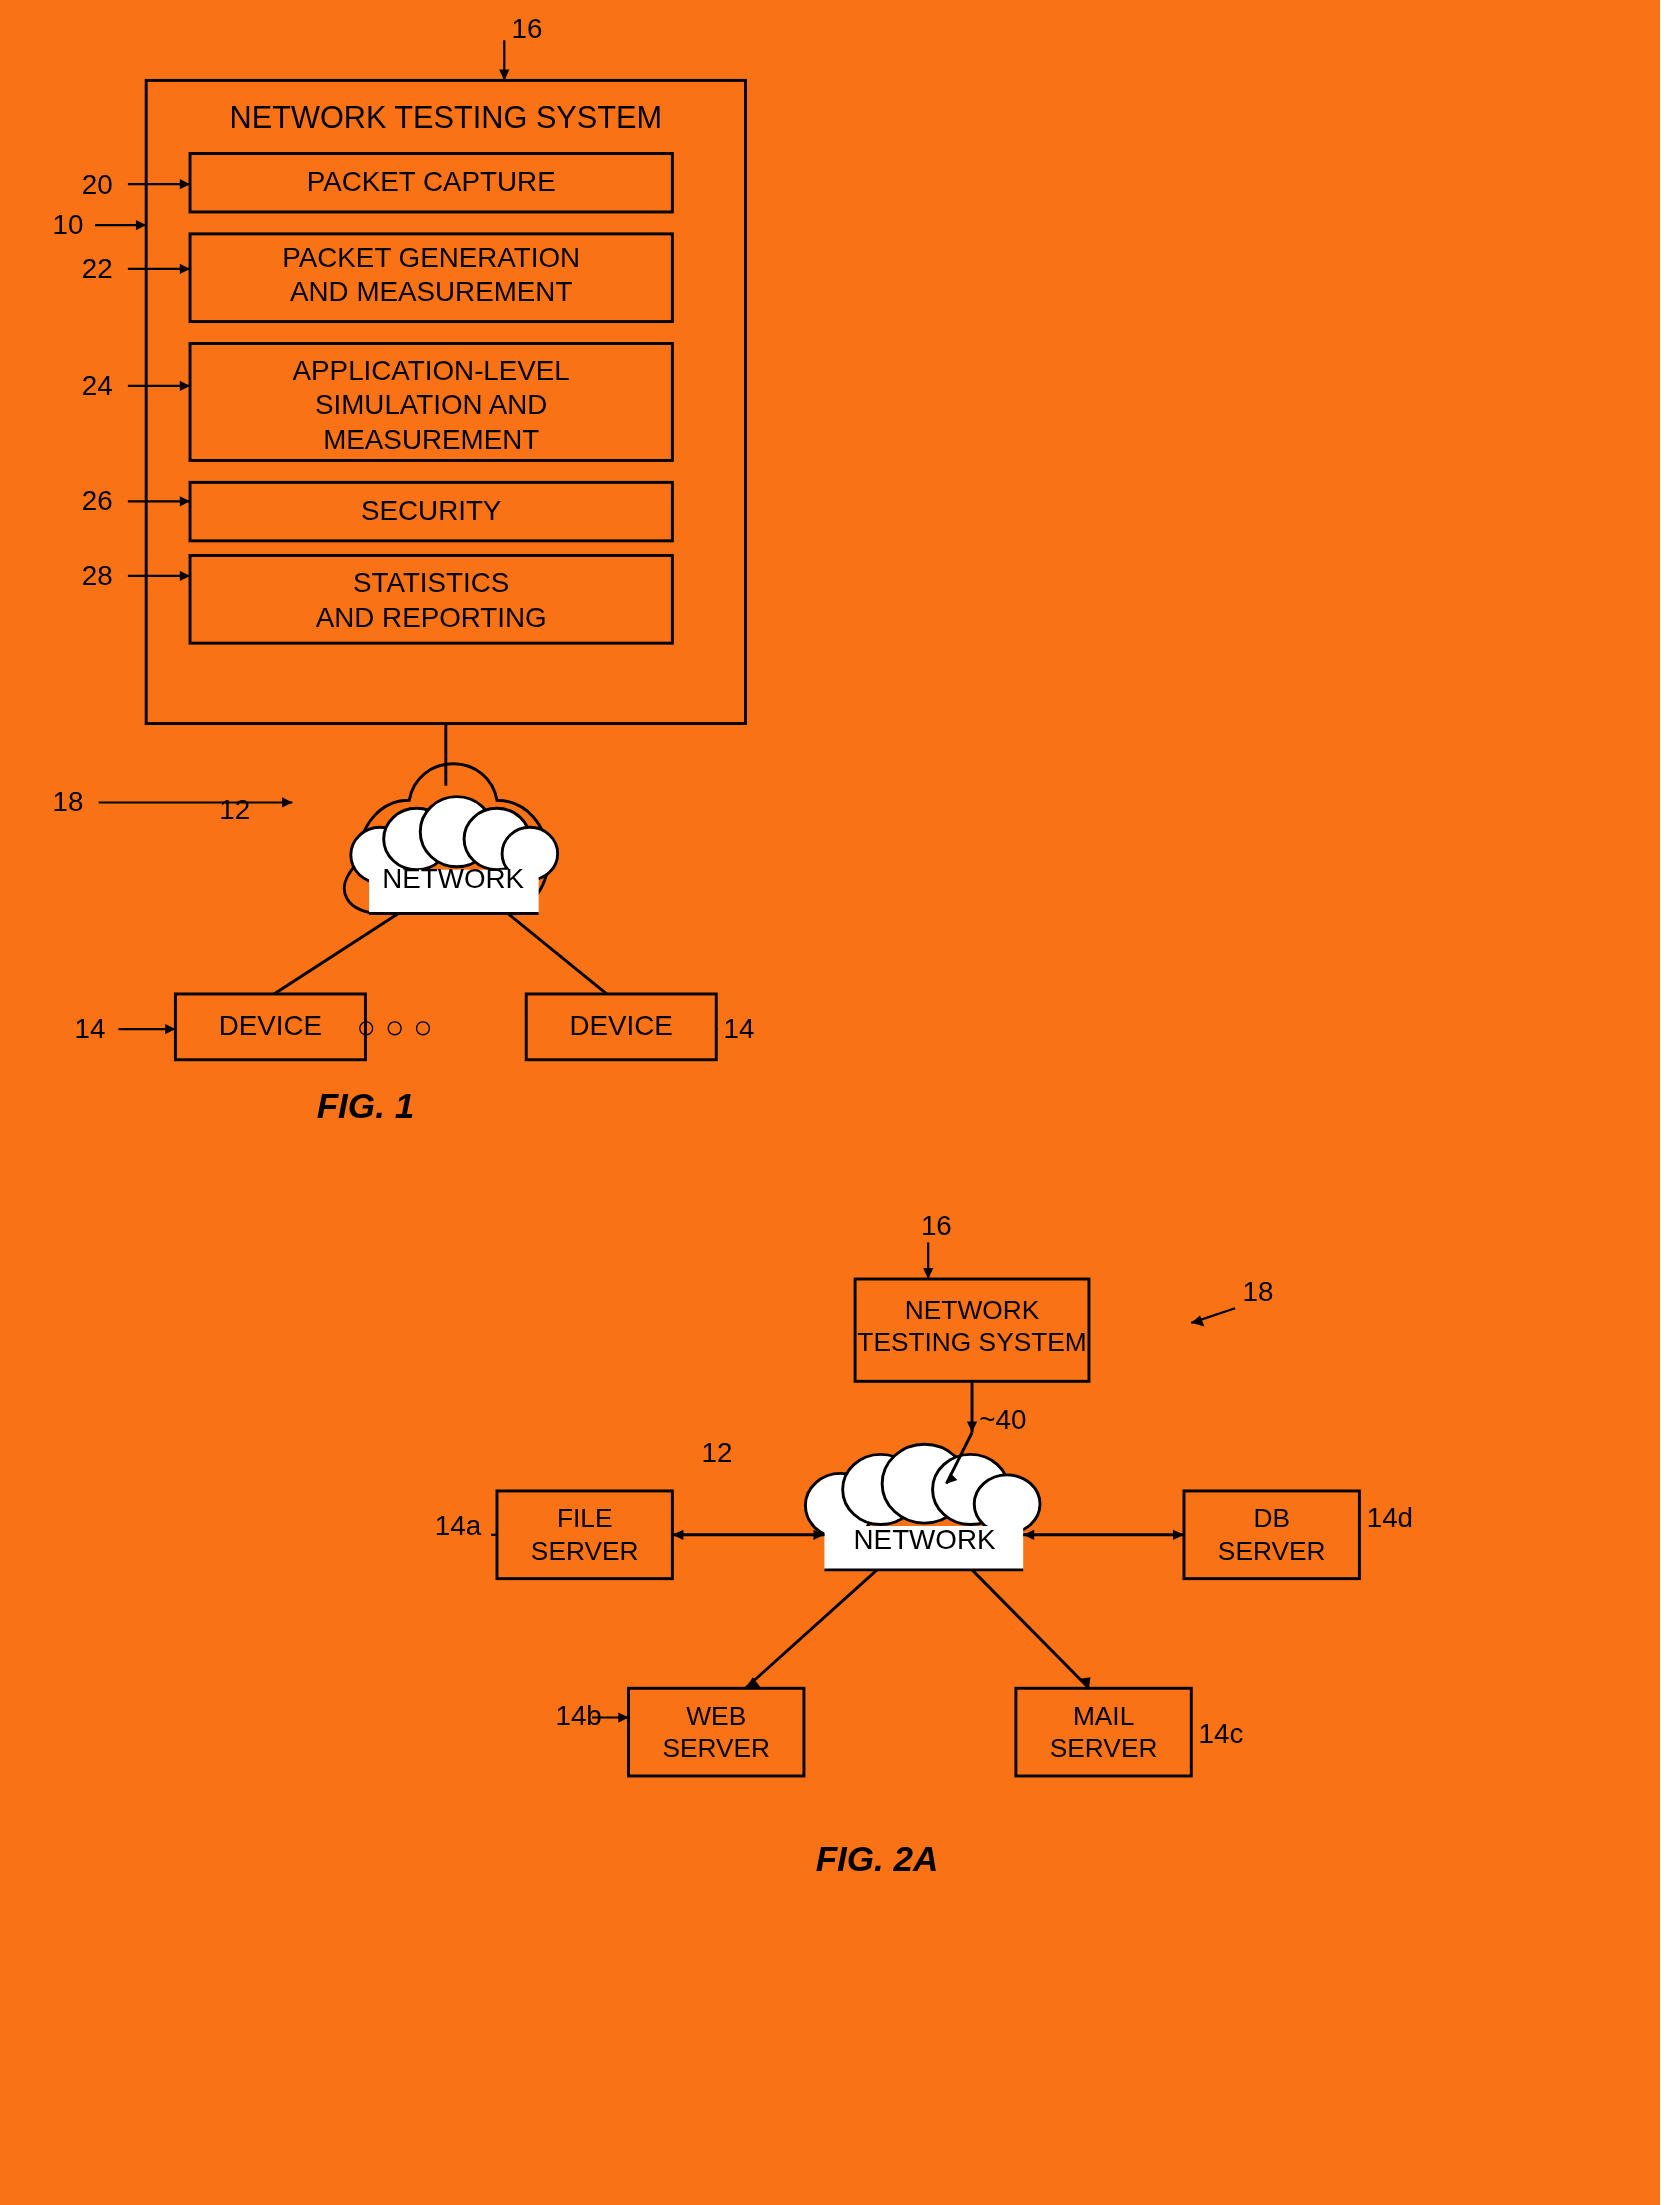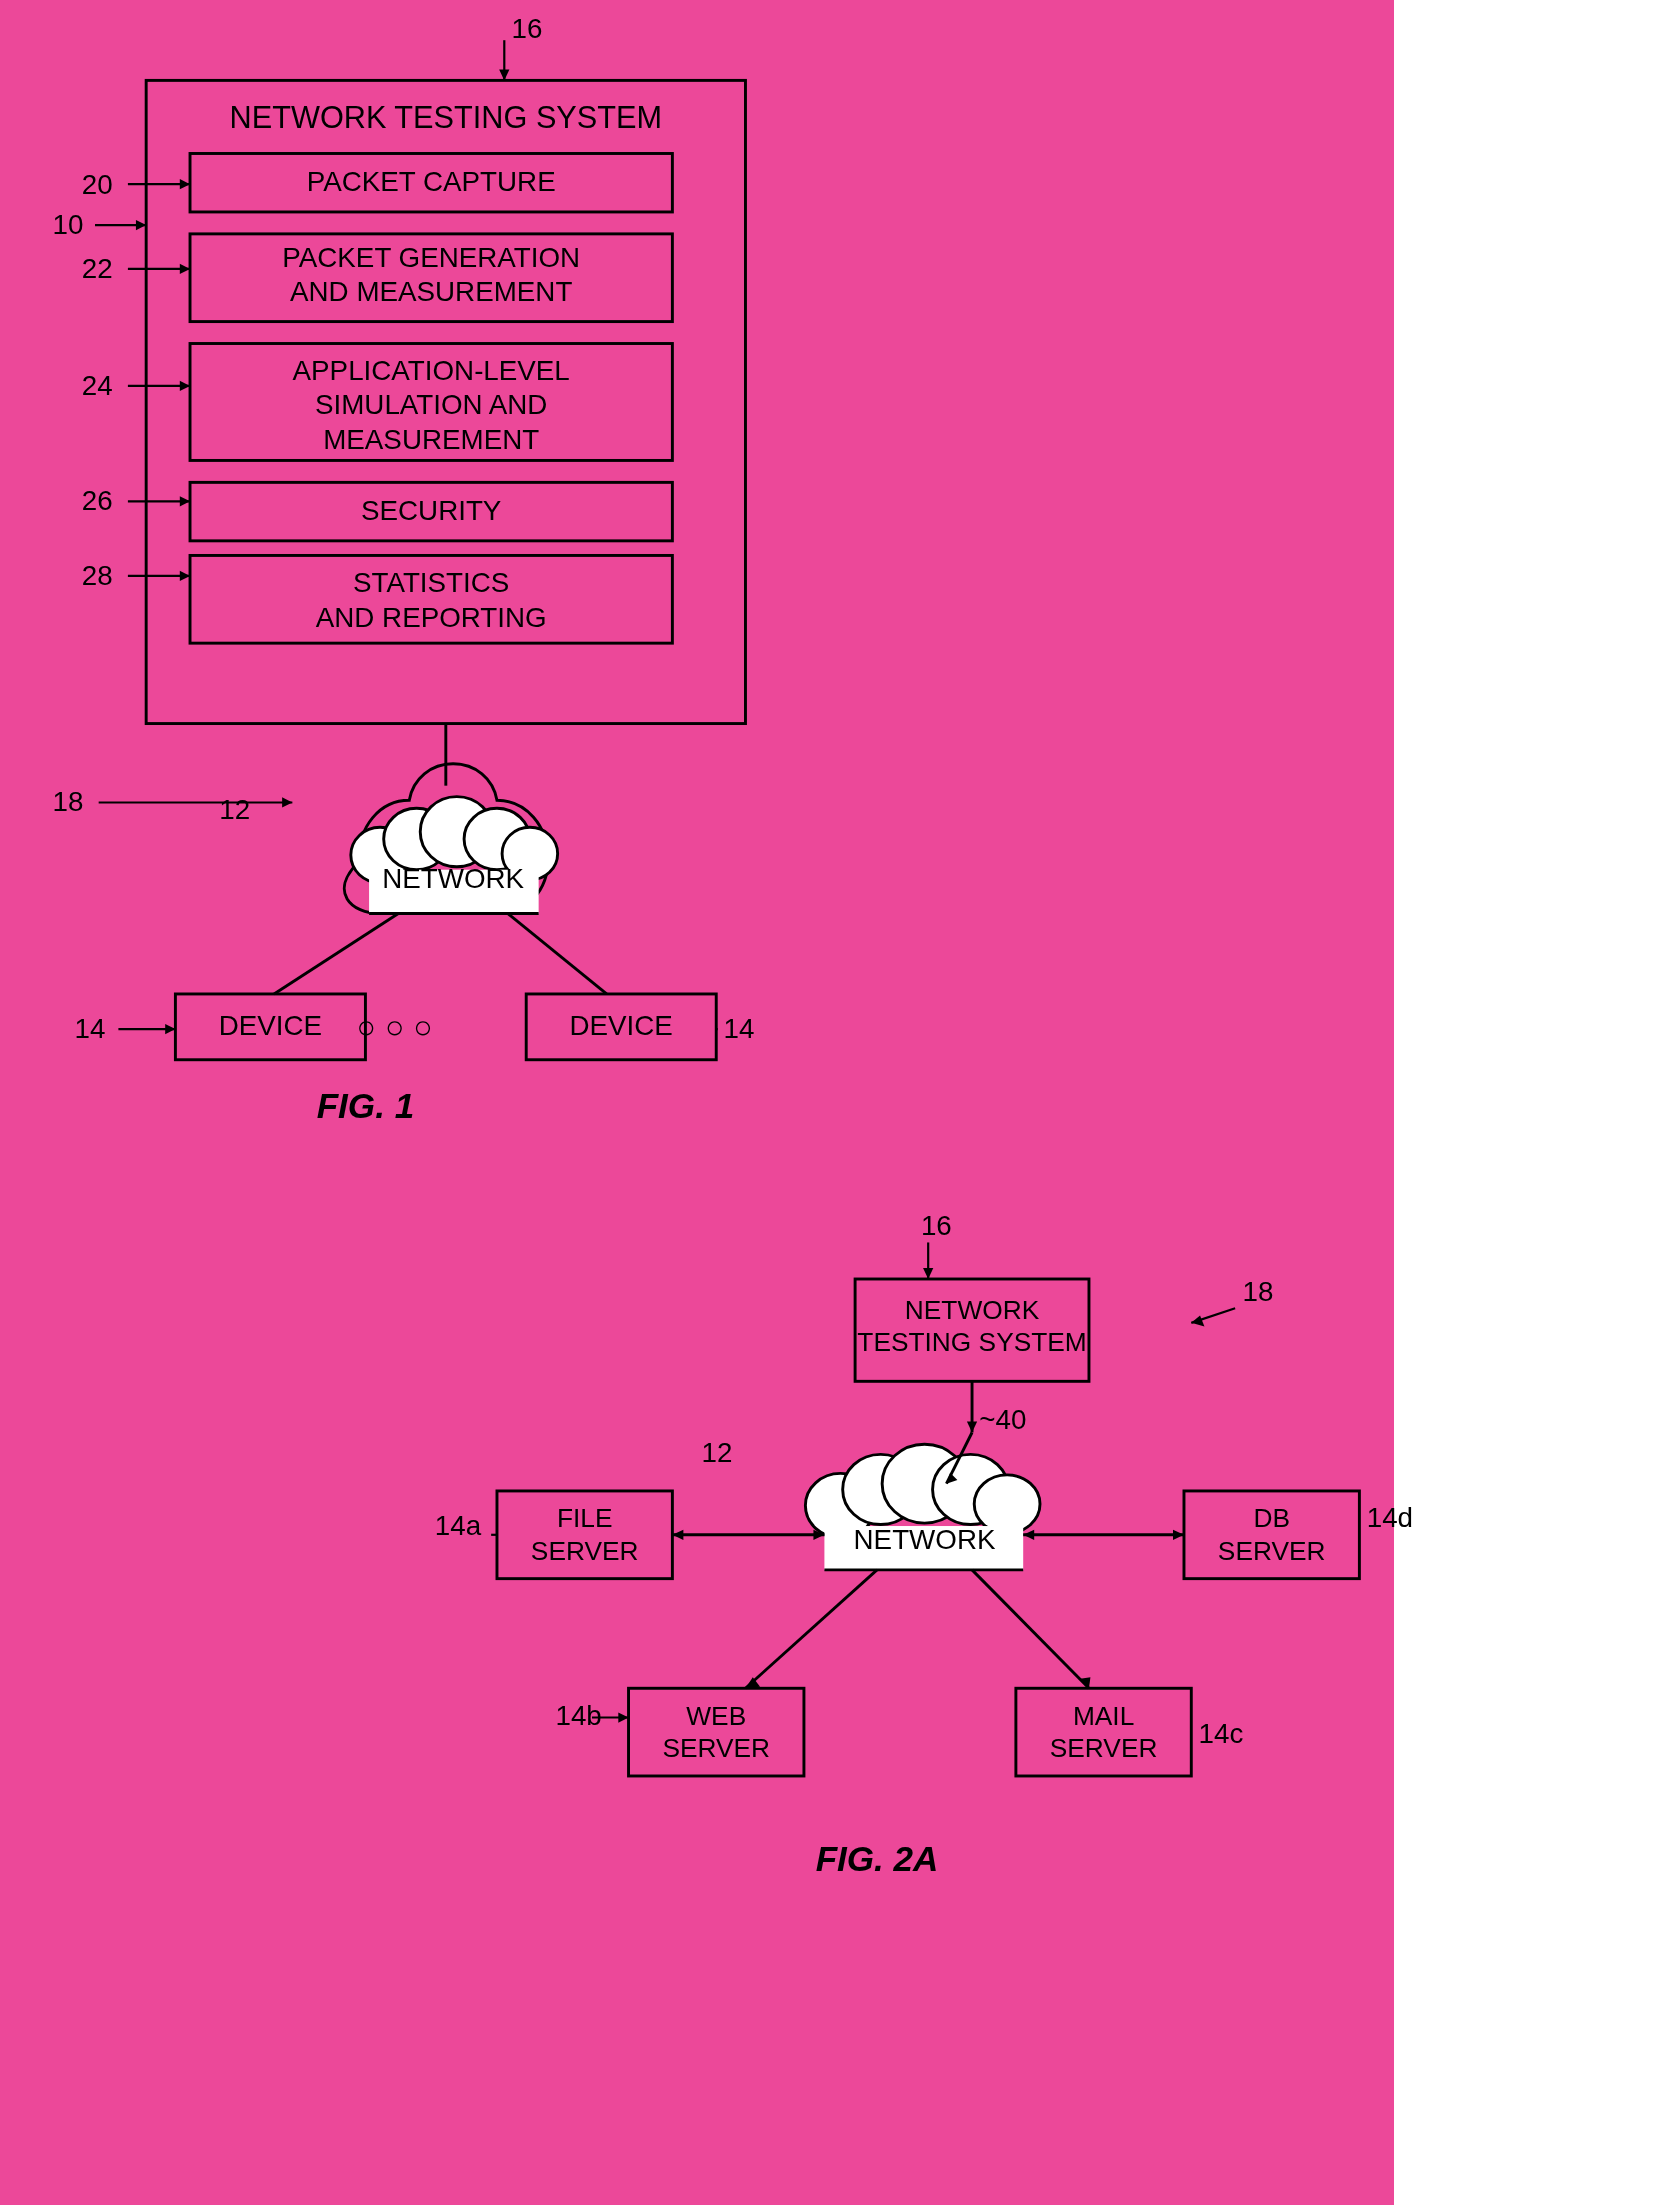--- a/index.html
+++ b/index.html
@@ -6,23 +6,23 @@
     body {
       background: #ffffff;
       font-family: Arial, Helvetica, sans-serif;
       width: 1670px;
       min-height: 2205px;
       position: relative;
       overflow: hidden;
     }
 
     .page-container {
-      width: 1394px;
+      width: 1660px;
       min-height: 2205px;
-      background: #ec4899;
+      background: #f97316;
       position: relative;
     }
 
     
     .svg-overlay {
       position: absolute;
       top: 0;
       left: 0;
       width: 100%;
       height: 100%;

